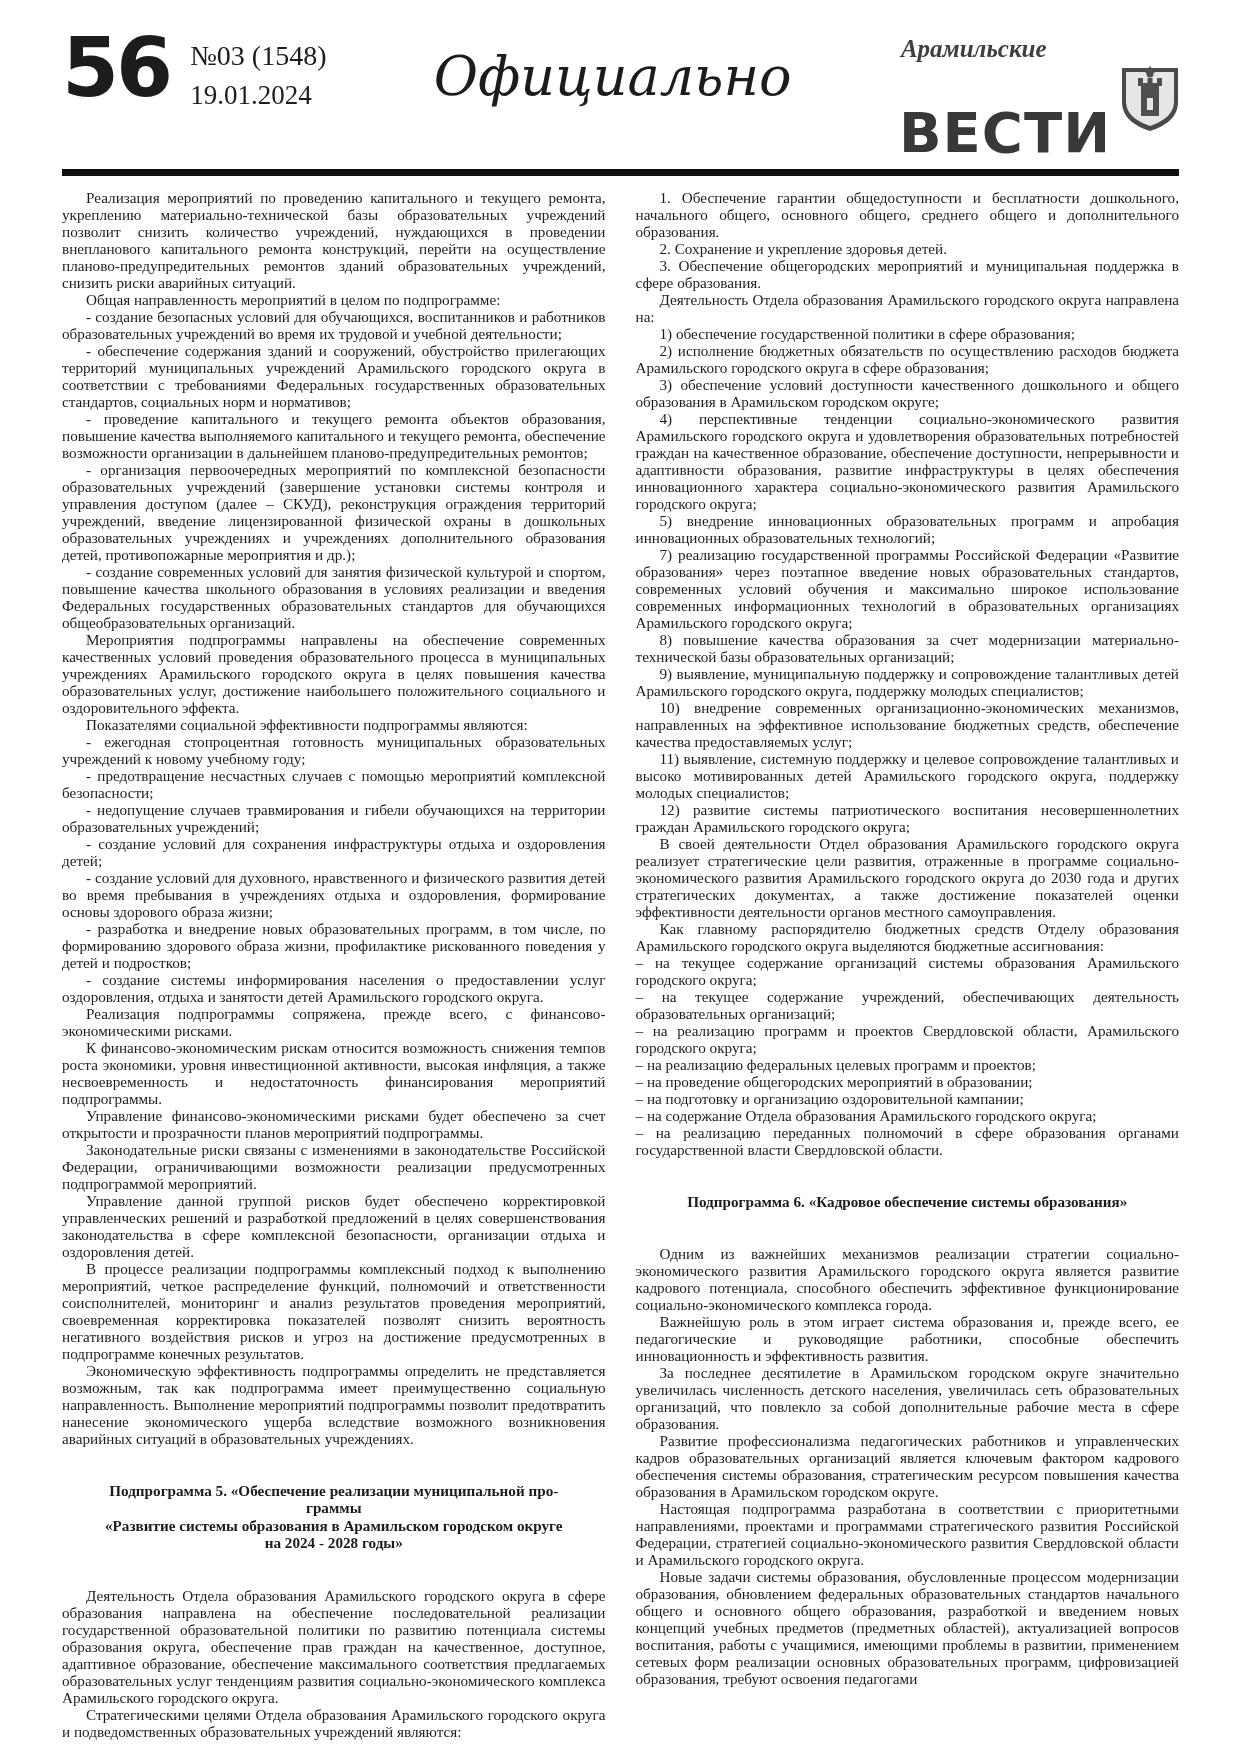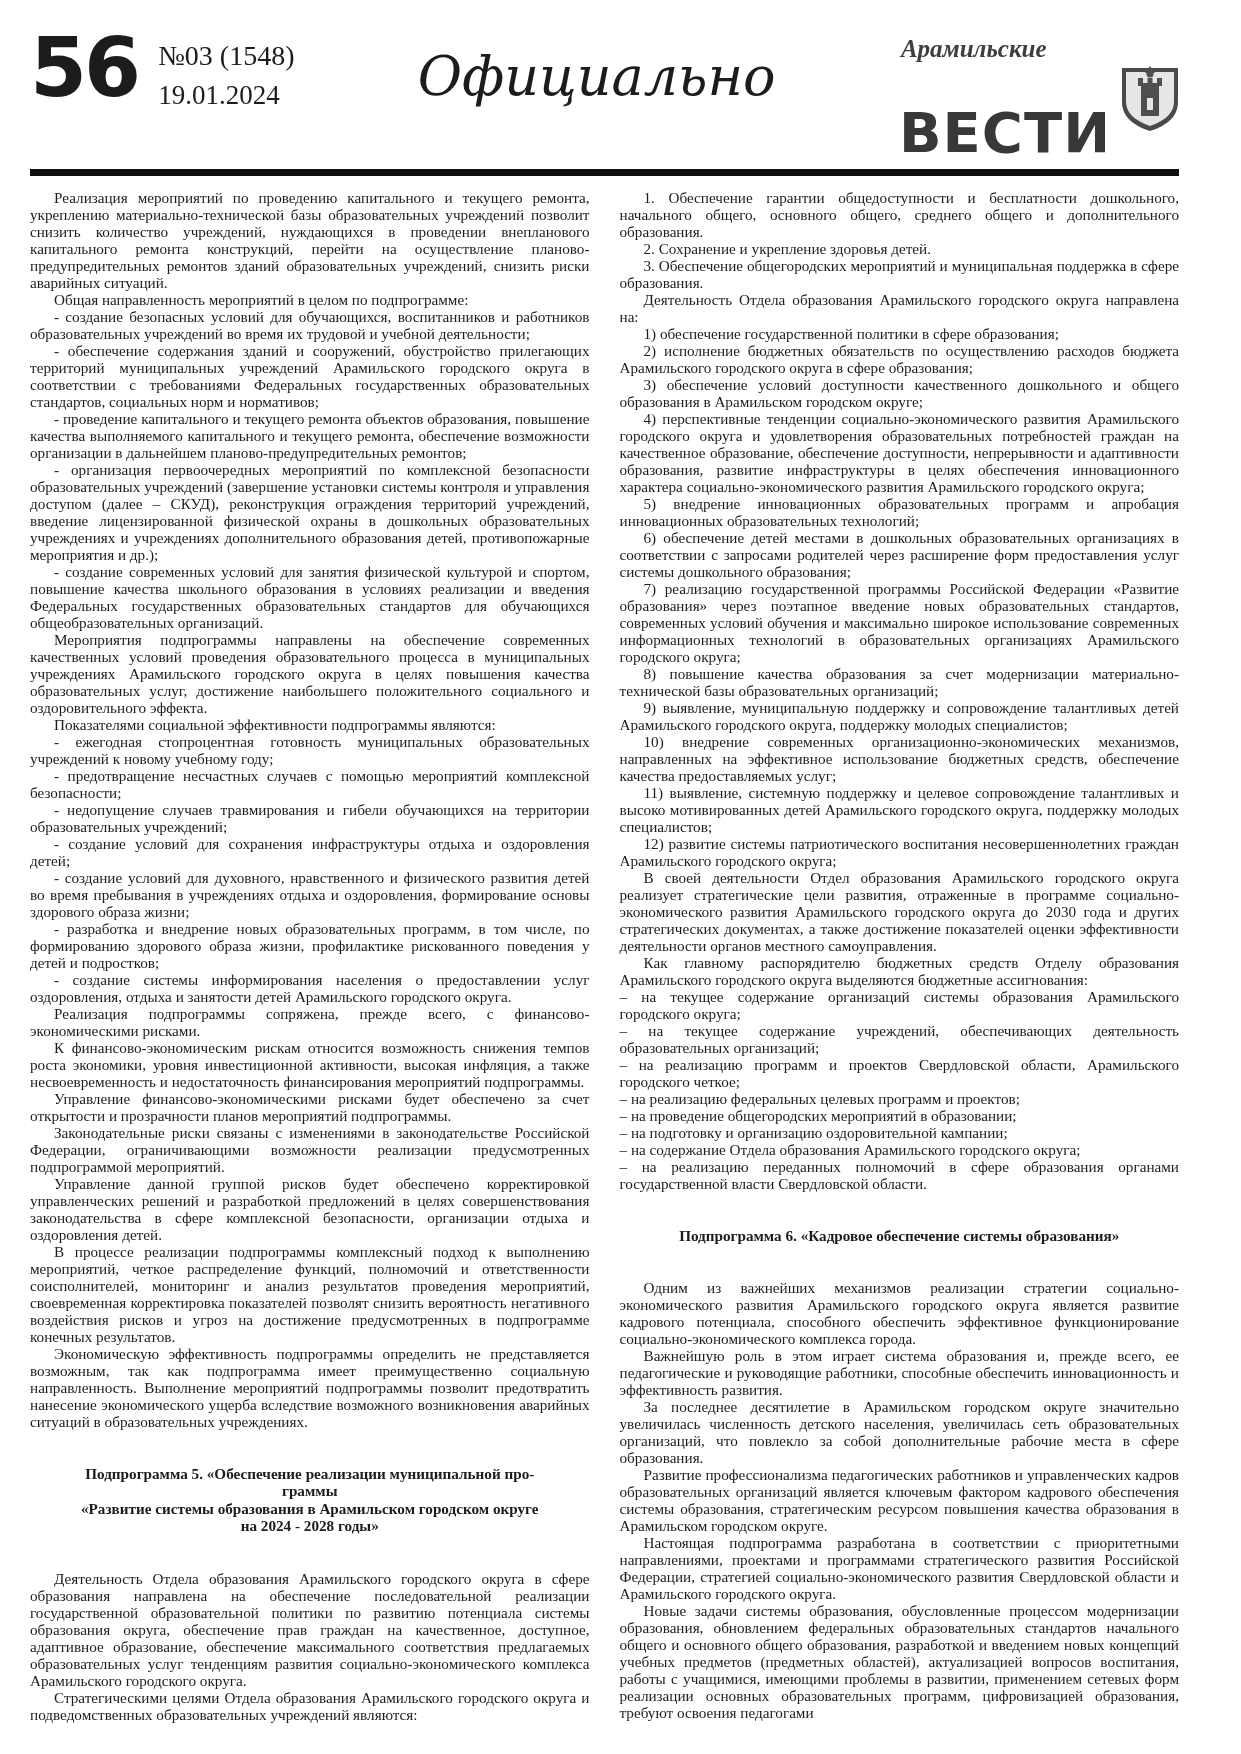--- a/index.html
+++ b/index.html
@@ -1,20 +1,20 @@
 <!DOCTYPE html>
 <html lang="ru"><head>
 <meta charset="utf-8">
 <style>
   * { margin:0; padding:0; box-sizing:border-box; }
   html,body { background:#ffffff; }
   .page {
     position:relative; width:1241px; height:1754px; margin:0 auto;
     background:#ffffff; color:#1c1c1c; overflow:hidden;
-    padding:34px 62px 0 30px;
+    padding:34px 62px 0 62px;
     font-family:"Liberation Serif", serif;
   }
   
   .masthead { display:flex; align-items:flex-start; }
   .mast-left { display:flex; gap:20px; }
   .page-number {
     font-family:"DejaVu Sans", sans-serif; font-weight:bold;
     font-size:82px; line-height:0.82; letter-spacing:-3px;
   }
   .issue-block { padding-top:7px; }
@@ -118,32 +118,31 @@
     <div class="col">
         <p class="para">1. Обеспечение гарантии общедоступности и бесплатности дошкольного, начального общего, основного общего, среднего общего и дополнительного образования.</p>
         <p class="para">2. Сохранение и укрепление здоровья детей.</p>
         <p class="para">3. Обеспечение общегородских мероприятий и муниципальная поддержка в сфере образования.</p>
         <p class="para">Деятельность Отдела образования Арамильского городского округа направлена на:</p>
         <p class="para">1) обеспечение государственной политики в сфере образования;</p>
         <p class="para">2) исполнение бюджетных обязательств по осуществлению расходов бюджета Арамильского городского округа в сфере образования;</p>
         <p class="para">3) обеспечение условий доступности качественного дошкольного и общего образования в Арамильском городском округе;</p>
         <p class="para">4) перспективные тенденции социально-экономического развития Арамильского городского округа и удовлетворения образовательных потребностей граждан на качественное образование, обеспечение доступности, непрерывности и адаптивности образования, развитие инфраструктуры в целях обеспечения инновационного характера социально-экономического развития Арамильского городского округа;</p>
         <p class="para">5) внедрение инновационных образовательных программ и апробация инновационных образовательных технологий;</p>
-        <p class="para">6) обеспечение детей местами в дошкольных образовательных организациях в соответствии с запросами родителей через расширение форм предоставления услуг системы дошкольного образования;</p>
         <p class="para">7) реализацию государственной программы Российской Федерации «Развитие образования» через поэтапное введение новых образовательных стандартов, современных условий обучения и максимально широкое использование современных информационных технологий в образовательных организациях Арамильского городского округа;</p>
         <p class="para">8) повышение качества образования за счет модернизации материально-технической базы образовательных организаций;</p>
         <p class="para">9) выявление, муниципальную поддержку и сопровождение талантливых детей Арамильского городского округа, поддержку молодых специалистов;</p>
         <p class="para">10) внедрение современных организационно-экономических механизмов, направленных на эффективное использование бюджетных средств, обеспечение качества предоставляемых услуг;</p>
         <p class="para">11) выявление, системную поддержку и целевое сопровождение талантливых и высоко мотивированных детей Арамильского городского округа, поддержку молодых специалистов;</p>
         <p class="para">12) развитие системы патриотического воспитания несовершеннолетних граждан Арамильского городского округа;</p>
         <p class="para">В своей деятельности Отдел образования Арамильского городского округа реализует стратегические цели развития, отраженные в программе социально-экономического развития Арамильского городского округа до 2030 года и других стратегических документах, а также достижение показателей оценки эффективности деятельности органов местного самоуправления.</p>
         <p class="para">Как главному распорядителю бюджетных средств Отделу образования Арамильского городского округа выделяются бюджетные ассигнования:</p>
         <p class="para flush">– на текущее содержание организаций системы образования Арамильского городского округа;</p>
         <p class="para flush">– на текущее содержание учреждений, обеспечивающих деятельность образовательных организаций;</p>
-        <p class="para flush">– на реализацию программ и проектов Свердловской области, Арамильского городского четкое;</p>
+        <p class="para flush">– на реализацию программ и проектов Свердловской области, Арамильского городского округа;</p>
         <p class="para flush">– на реализацию федеральных целевых программ и проектов;</p>
         <p class="para flush">– на проведение общегородских мероприятий в образовании;</p>
         <p class="para flush">– на подготовку и организацию оздоровительной кампании;</p>
         <p class="para flush">– на содержание Отдела образования Арамильского городского округа;</p>
         <p class="para flush">– на реализацию переданных полномочий в сфере образования органами государственной власти Свердловской области.</p>
         <h3 class="heading">Подпрограмма 6. «Кадровое обеспечение системы образования»</h3>
         <p class="para">Одним из важнейших механизмов реализации стратегии социально-экономического развития Арамильского городского округа является развитие кадрового потенциала, способного обеспечить эффективное функционирование социально-экономического комплекса города.</p>
         <p class="para">Важнейшую роль в этом играет система образования и, прежде всего, ее педагогические и руководящие работники, способные обеспечить инновационность и эффективность развития.</p>
         <p class="para">За последнее десятилетие в Арамильском городском округе значительно увеличилась численность детского населения, увеличилась сеть образовательных организаций, что повлекло за собой дополнительные рабочие места в сфере образования.</p>
         <p class="para">Развитие профессионализма педагогических работников и управленческих кадров образовательных организаций является ключевым фактором кадрового обеспечения системы образования, стратегическим ресурсом повышения качества образования в Арамильском городском округе.</p>

